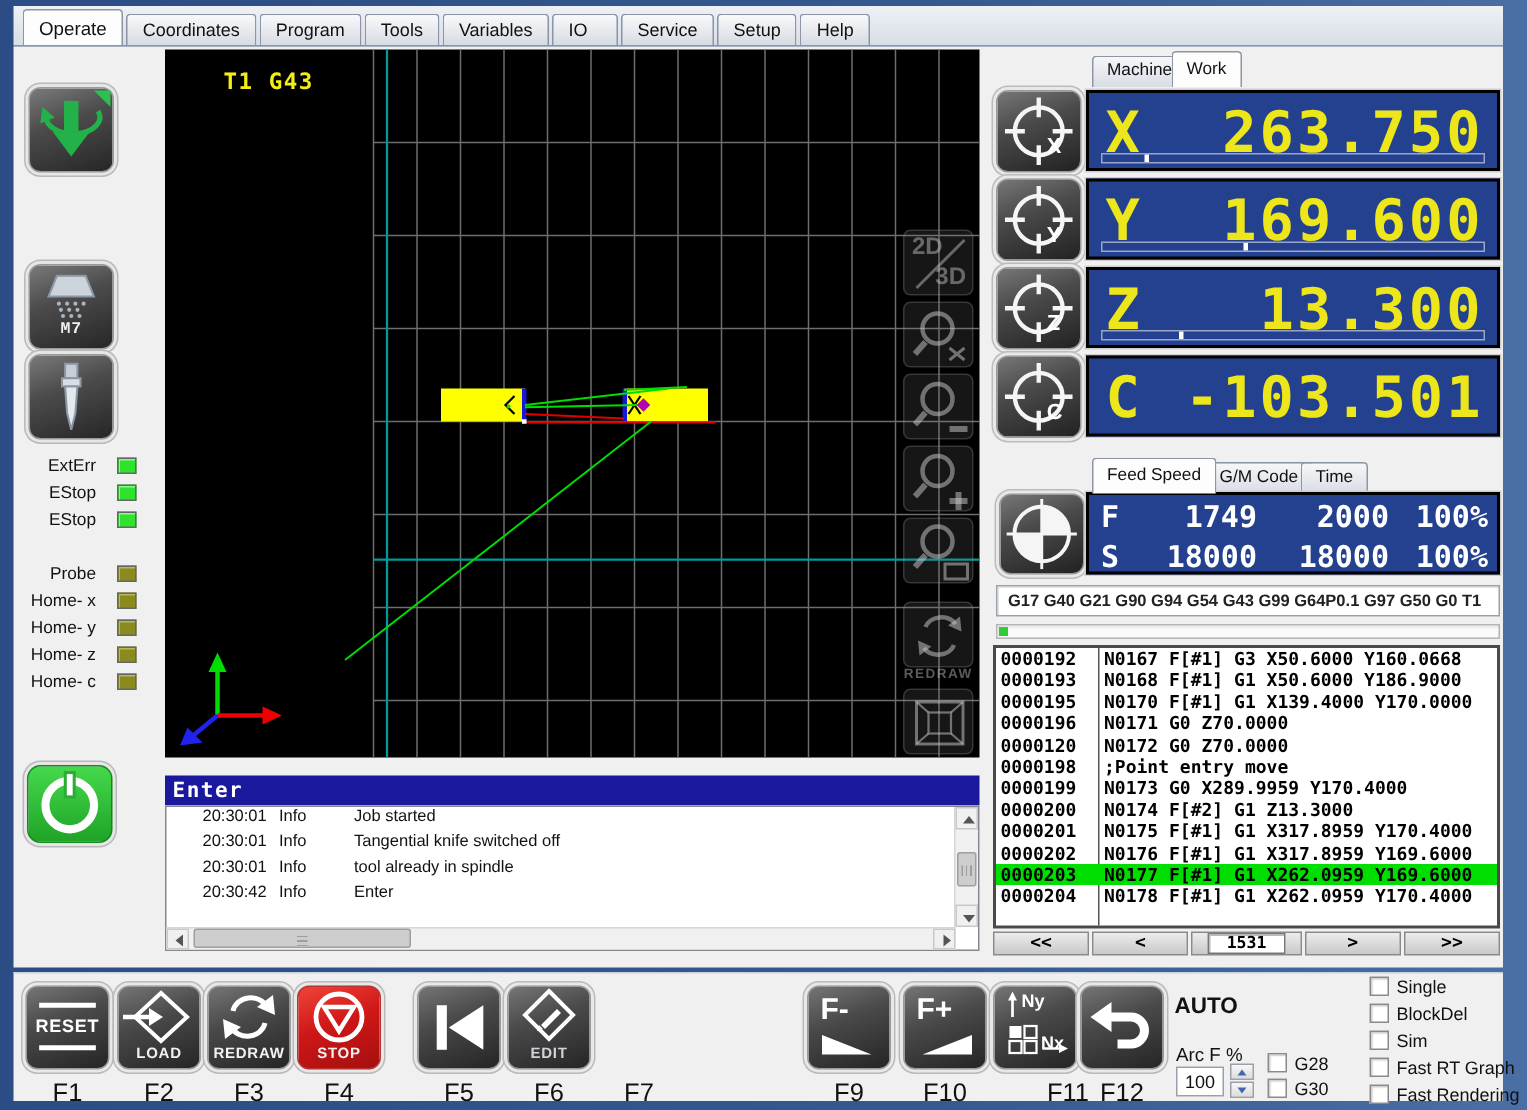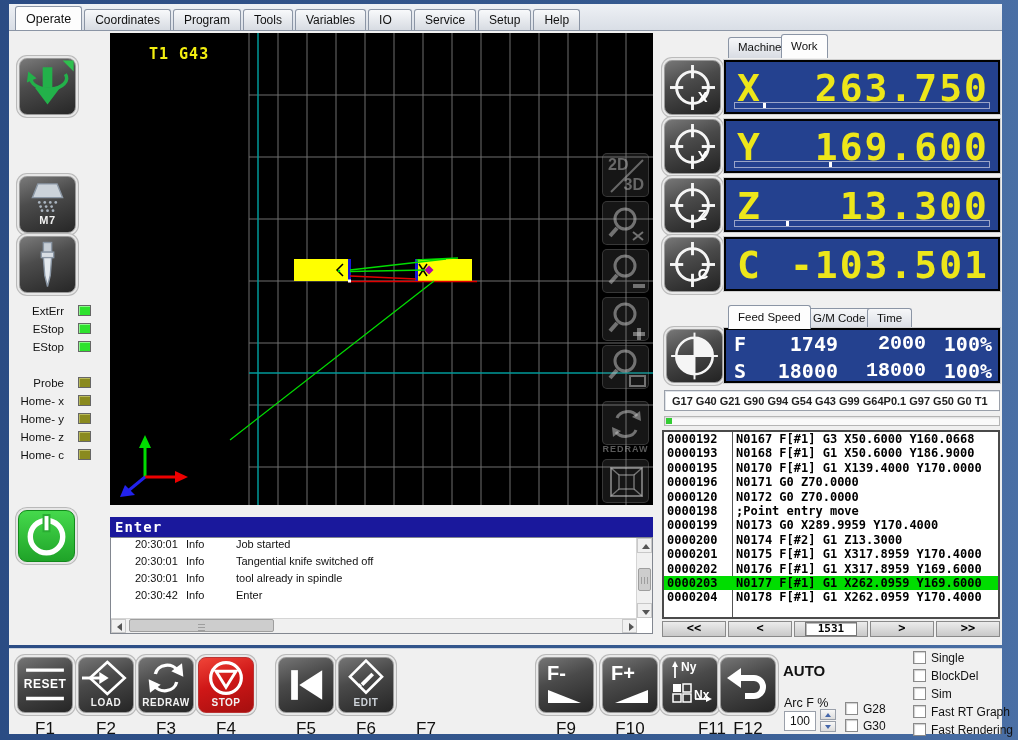--- a/index.html
+++ b/index.html
@@ -69,21 +69,21 @@
                   box-shadow:0 0 0 1px #cfcfcf; }
   .axis-letter { position:absolute; left:11px; top:4px; font:bold 38px "DejaVu Sans Mono", monospace; color:#ede61a; }
   .axis-value  { position:absolute; right:9px; top:4px; font:bold 38px "DejaVu Sans Mono", monospace; color:#ede61a; letter-spacing:2px; }
   .axis-bar { position:absolute; left:8px; right:8px; bottom:3px; height:7px; border:1px solid #9aa4c8; }
   .axis-marker { position:absolute; top:0; width:3px; height:5px; background:#fff; }
 
   
   #fs-display { position:absolute; left:715px; top:297px; width:276px; height:55px; background:#24418f; border:2px solid #000;
                 box-shadow:0 0 0 1px #cfcfcf; font:bold 20px "DejaVu Sans Mono", monospace; color:#fff; }
   .fs-row { position:relative; height:25px; margin-top:2px; }
-  .fs-l { position:absolute; left:8px; } .fs-a { position:absolute; right:160px; } .fs-p { position:absolute; right:72px;font-family:Liberation Mono, monospace; } .fs-o { position:absolute; right:6px; }
+  .fs-l { position:absolute; left:8px; } .fs-a { position:absolute; right:160px; } .fs-p { position:absolute; right:72px; } .fs-o { position:absolute; right:6px; }
 
   #modal-box { position:absolute; left:655px; top:359px; width:336px; height:21px; background:#fff;
                border:1px solid #9aa0aa; box-shadow:inset 1px 1px 0 #dfe3e8; }
   #modal-box span { position:absolute; left:7px; top:4px; font:bold 11px "Liberation Sans",sans-serif; color:#222; white-space:nowrap; }
   #job-progress { position:absolute; left:655px; top:385px; width:336px; height:10px; background:#fafafa; border:1px solid #b5b5b5; box-shadow:inset 1px 1px 2px #ddd; }
   #job-progress-fill { position:absolute; left:1px; top:1px; bottom:1px; background:#33cc33; }
 
   
   #gcode-box { position:absolute; left:653px; top:399px; width:338px; height:189px; background:#fff; border:2px solid #4a4a4a; }
   .grow { position:relative; height:14.4px; font:bold 12px "DejaVu Sans Mono", monospace; color:#000; white-space:nowrap; overflow:hidden; }
@@ -152,21 +152,21 @@
             <circle cx="22" cy="18.5" r="1"></circle>
             <circle cx="26" cy="18.5" r="1"></circle>
           <circle cx="15" cy="21.5" r="1"></circle>
             <circle cx="19" cy="21.5" r="1"></circle>
             <circle cx="23" cy="21.5" r="1"></circle>
           <circle cx="16" cy="24.5" r="1"></circle>
             <circle cx="20" cy="24.5" r="1"></circle>
             <circle cx="24" cy="24.5" r="1"></circle>
         </g>
       </svg>
-      <div class="tb-cap" style="bottom:6px;font-size:11px;">M7</div>
+      <div class="tb-cap" style="bottom:6px;font-size:11px;font-family:Liberation Mono, monospace;">M7</div>
     </div>
     <div class="side-btn" style="left:10px;top:205px;">
       <svg width="55" height="55" viewBox="0 0 40 40">
         <rect x="17" y="4" width="6" height="7" fill="#c7ced6" stroke="#8b97a5" stroke-width="1"></rect>
         <rect x="15.5" y="11" width="9" height="4" fill="#d8dee4" stroke="#8b97a5" stroke-width="1"></rect>
         <polygon points="17,15 23,15 22,28 20,36 18,28" fill="#e4e9ee" stroke="#8b97a5" stroke-width="1"></polygon>
       </svg>
     </div>
 
     <div class="led-row" style="left:0;top:273px;width:84px;">

